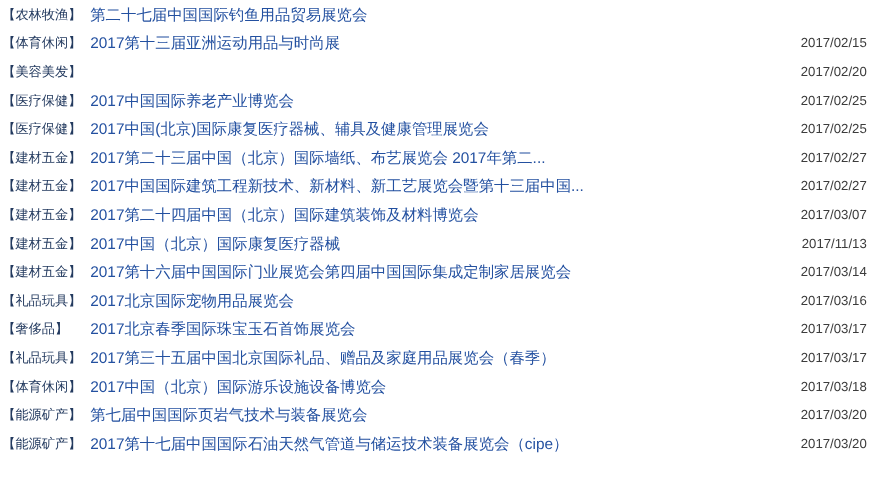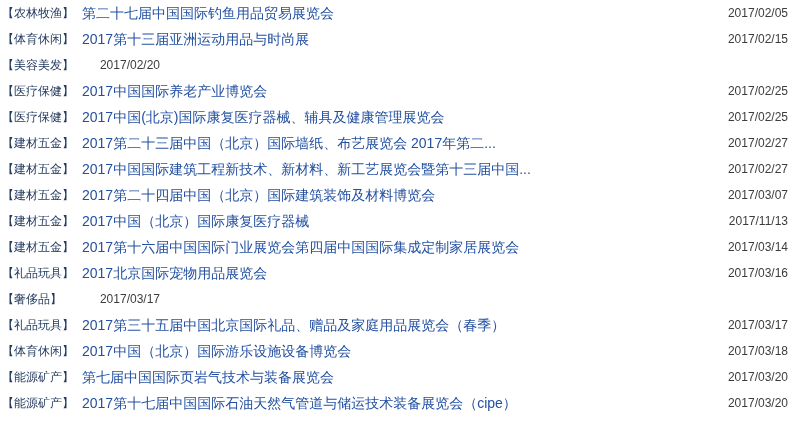--- a/index.html
+++ b/index.html
@@ -18,20 +18,21 @@
   .list {
     width: 100%;
   }
   .row {
     display: flex;
     align-items: center;
     height: 26px;
     line-height: 26px;
     white-space: nowrap;
     overflow: hidden;
+    justify-content: space-between;
   }
   .cat {
     flex: 0 0 80px;
     padding-left: 2px;
     font-size: 12px;
     color: var(--cat-color, #233a5f);
     cursor: pointer;
     overflow: hidden;
   }
   .title {
@@ -51,21 +52,20 @@
   }
 </style>
 </head>
 <body>
 
 <div id="screen">
   <div class="list">
   <div class="row">
     <span class="cat">【农林牧渔】</span>
     <a class="title">第二十七届中国国际钓鱼用品贸易展览会</a>
-    <span class="date">2017/02/05</span>
   </div>
 
   <div class="row">
     <span class="cat">【体育休闲】</span>
     <a class="title">2017第十三届亚洲运动用品与时尚展</a>
     <span class="date">2017/02/15</span>
   </div>
 
 
   <div class="row">
@@ -116,20 +116,21 @@
   </div>
 
   <div class="row">
     <span class="cat">【礼品玩具】</span>
     <a class="title">2017北京国际宠物用品展览会</a>
     <span class="date">2017/03/16</span>
   </div>
 
   <div class="row">
     <span class="cat">【奢侈品】</span>
+    <a class="title">2017北京春季国际珠宝玉石首饰展览会</a>
     <span class="date">2017/03/17</span>
   </div>
 
   <div class="row">
     <span class="cat">【礼品玩具】</span>
     <a class="title">2017第三十五届中国北京国际礼品、赠品及家庭用品展览会（春季）</a>
     <span class="date">2017/03/17</span>
   </div>
 
   <div class="row">

